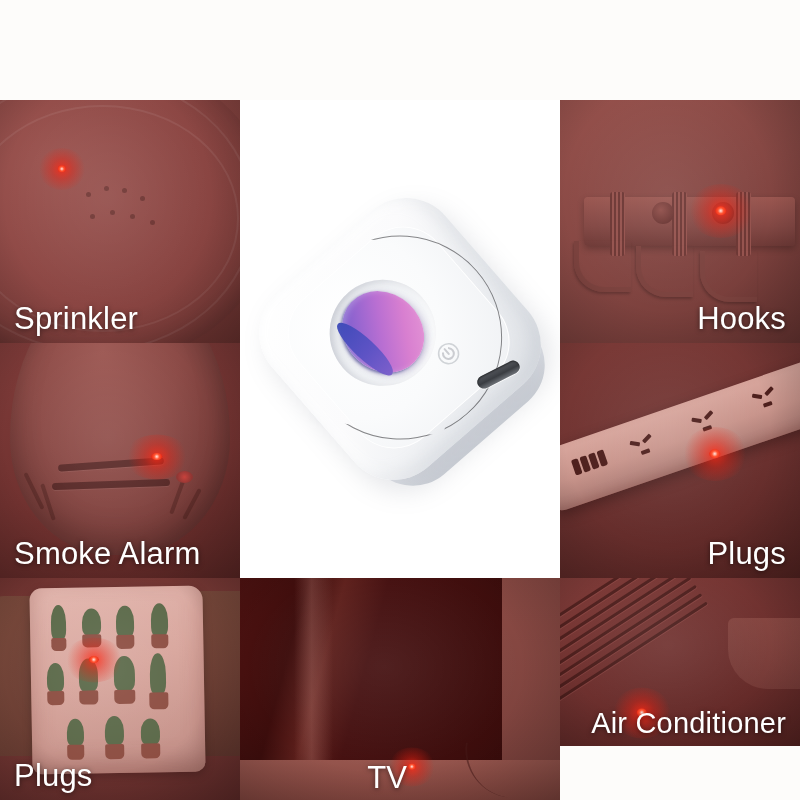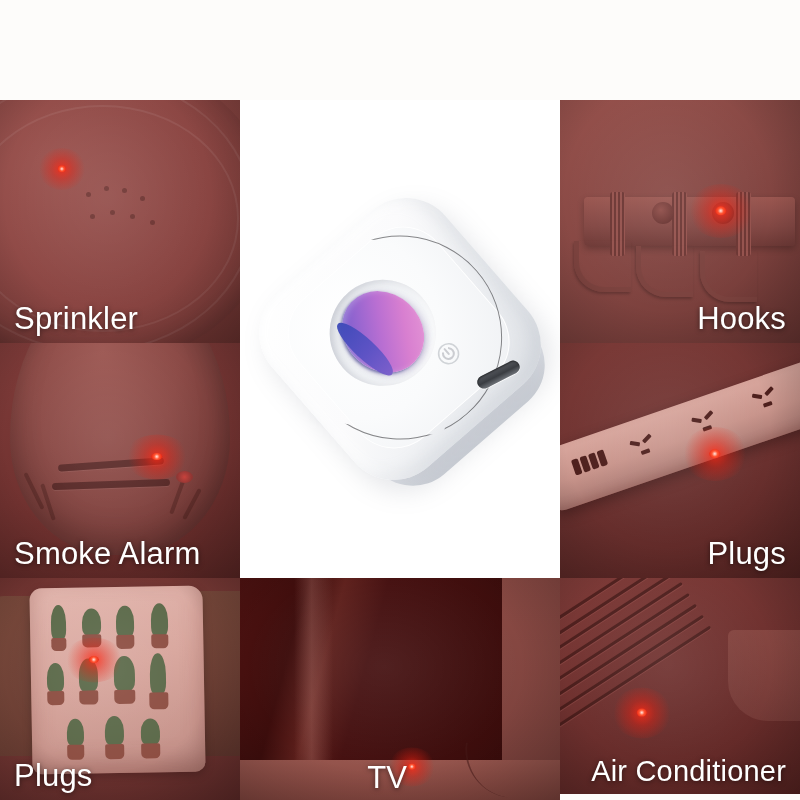--- a/index.html
+++ b/index.html
@@ -30,21 +30,21 @@
   .grid{position:absolute;left:0;top:100px;width:800px;height:700px;}
   .cell{position:absolute;overflow:hidden;}
 
   .c-sprinkler {left:0;  top:0;   width:240px;height:243px;}
   .c-smoke     {left:0;  top:243px;width:240px;height:235px;}
   .c-pillow    {left:0;  top:478px;width:240px;height:222px;}
   .c-center    {left:240px;top:0; width:320px;height:478px;}
   .c-tv        {left:240px;top:478px;width:320px;height:222px;}
   .c-hooks     {left:560px;top:0;   width:240px;height:243px;}
   .c-plugs     {left:560px;top:243px;width:240px;height:235px;}
-  .c-ac        {left:560px;top:478px;width:240px;height:216px;}
+  .c-ac        {left:560px;top:478px;width:240px;height:168px;}
 
   .scene{position:absolute;inset:0;}
 
   
   .wash{position:absolute;inset:0;pointer-events:none;}
   .wash-a{background:linear-gradient(160deg,#8f4a46 0%,#82403d 45%,#6e3431 100%);}
   .wash-b{background:linear-gradient(165deg,#7e3b39 0%,#713230 55%,#5f2826 100%);}
   .wash-dark{background:linear-gradient(175deg,#521414 0%,#45100f 60%,#5d1d1a 100%);}
   .vig{position:absolute;inset:0;
        background:radial-gradient(ellipse at 45% 40%,rgba(255,255,255,.07) 0%,rgba(0,0,0,0) 55%,rgba(0,0,0,.28) 100%);}

